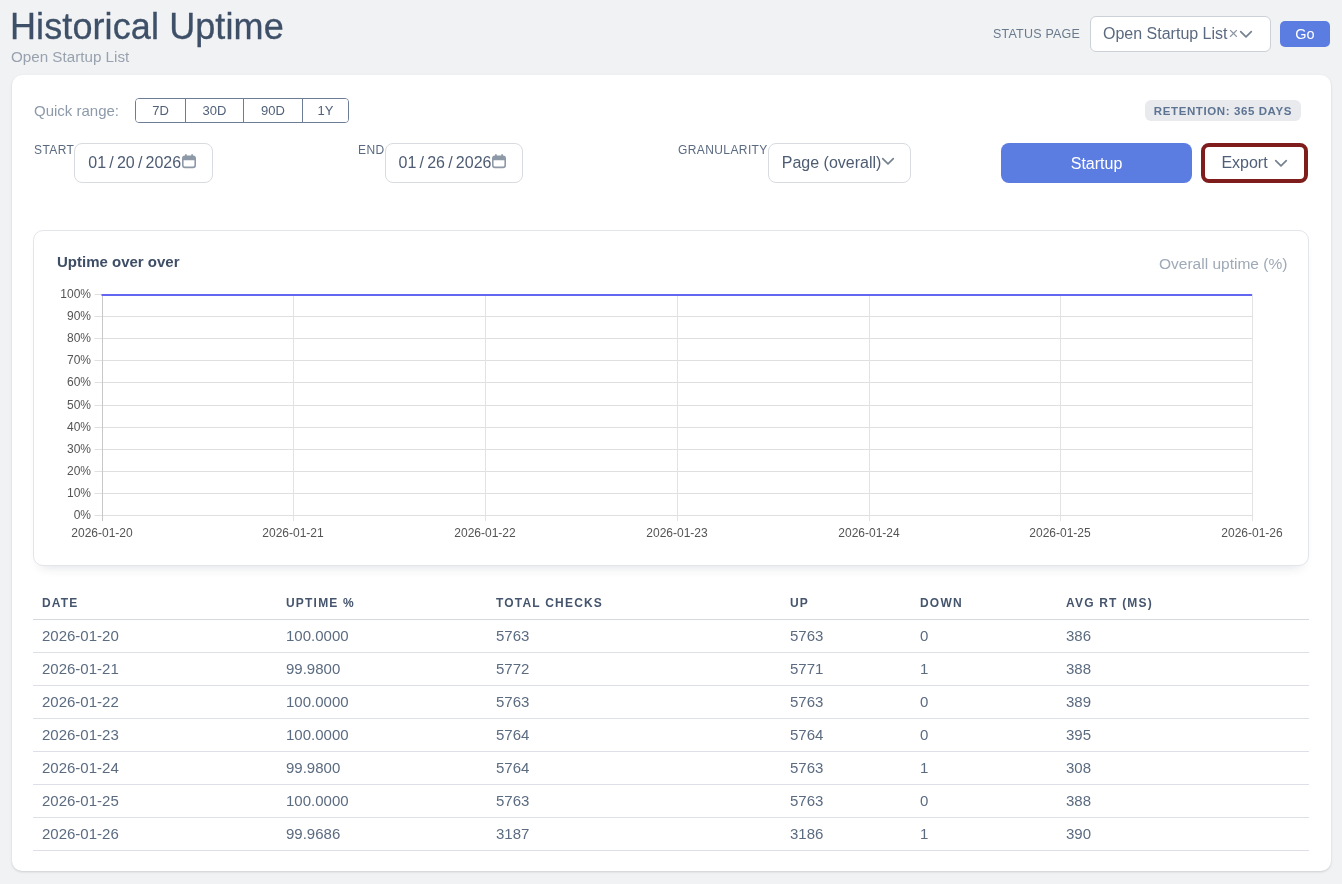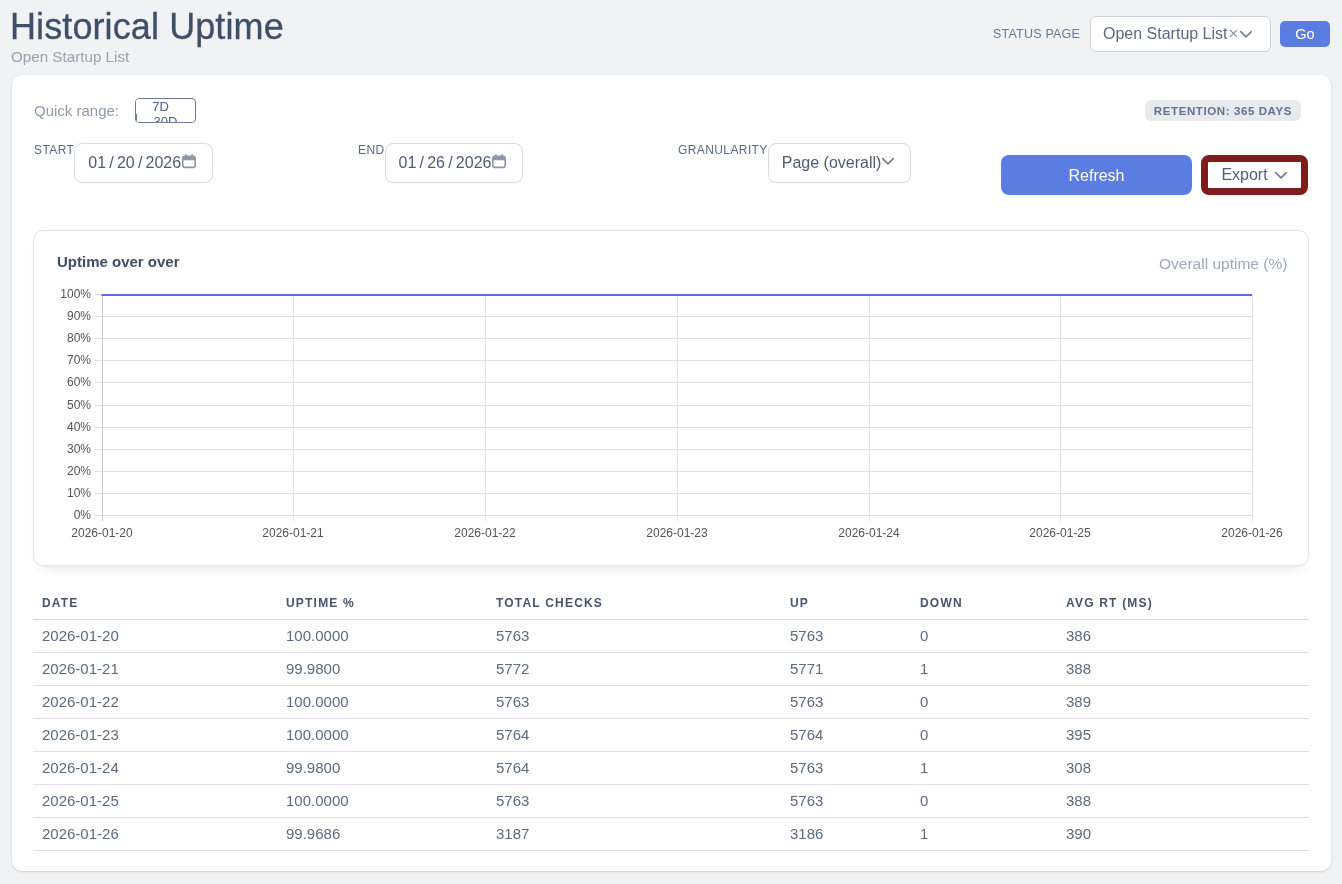--- a/index.html
+++ b/index.html
@@ -31,21 +31,21 @@
   display: flex; align-items: center; justify-content: center;
 }
 .card {
   position: absolute; left: 12px; top: 75px; width: 1319px; height: 796px;
   background: #fff; border-radius: 10px;
   box-shadow: 0 1px 2px rgba(16,24,40,.06), 0 1px 3px rgba(16,24,40,.1);
   padding: 23px 22px;
 }
 .qr-row { display: flex; align-items: center; height: 25px; gap: 6px; }
 .qr-label { font-size: 15px; color: #8d9aaa; }
-.seg { display: flex; margin-left: 10px; border: 1px solid #6e7d96; border-radius: 4px; overflow: hidden; height: 25px; flex-direction: column; }
+.seg { display: flex; margin-left: 10px; border: 1px solid #6e7d96; border-radius: 4px; overflow: hidden; height: 25px; }
 .seg button {
   background: #fff; border: none; border-left: 1px solid #6e7d96;
   font-family: inherit; font-size: 13px; color: #51617b;
   display: flex; align-items: center; justify-content: center;
 }
 .seg button:first-child { border-left: none; }
 .badge {
   margin-left: auto; margin-right: 8px; height: 21px; background: #e8eaee; border-radius: 6px;
   display: flex; align-items: center; padding: 0 9px;
   font-size: 11.5px; font-weight: 700; letter-spacing: 0.6px; color: #5d7392;
@@ -59,22 +59,22 @@
   font-size: 16px; color: #4d5c73;
 }
 .inputbox .icon { margin-left: auto; }
 .btn-refresh {
   align-self: flex-end; width: 191px; height: 40px; background: #5b7ce1;
   border-radius: 8px; color: #fff; font-size: 16px;
   display: flex; align-items: center; justify-content: center; padding-top: 2px;
 }
 .btn-export {
   align-self: flex-end; width: 107px; height: 40px; background: #fff;
-  border: 7px solid #7f1d1d; border-radius: 8px; color: #4f5f79; font-size: 16px;
-  display: flex; align-items: center; justify-content: center; margin-top: 12px;
+  border: 4px solid #7f1d1d; border-radius: 8px; color: #4f5f79; font-size: 16px;
+  display: flex; align-items: center; justify-content: center;
 }
 .chart-card {
   position: absolute; left: 33px; top: 230px; width: 1276px; height: 336px;
   border: 1px solid #e2e5ea; border-radius: 10px; background: #fff;
   box-shadow: 0 8px 12px -8px rgba(40,50,70,0.18);
 }
 .chart-head { position: absolute; left: 57px; top: 253px; font-size: 15px; font-weight: 700; color: #3d4e66; }
 .chart-legend { position: absolute; font-size: 15.5px; color: #9fa9b7; }
 table.data {
   position: absolute; left: 33px; top: 589px; width: 1276px;
@@ -151,21 +151,21 @@
       </div>
     </div>
     <div class="field" style="width:308px; margin-left:17px">
       <label>GRANULARITY</label>
       <div class="inputbox">Page (overall)
         <span class="icon"><svg class="chev" width="14" height="14" viewBox="0 0 14 14">
               <path d="M1.7 4.6 L7 9.9 L12.3 4.6"></path>
             </svg></span>
       </div>
     </div>
-    <div class="btn-refresh" style="margin-left:15px">Refresh</div>
+    <div class="btn-refresh" style="margin-left:15px">Startup</div>
     <div class="btn-export" style="margin-left:9px">Export
       <svg class="chev" style="margin-left:6px" width="14" height="14" viewBox="0 0 14 14">
           <path d="M1.7 4.6 L7 9.9 L12.3 4.6"></path>
         </svg>
     </div>
   </div>
 </div>
 
 <div class="chart-card"></div>
 <div class="chart-head">Uptime over over</div>

